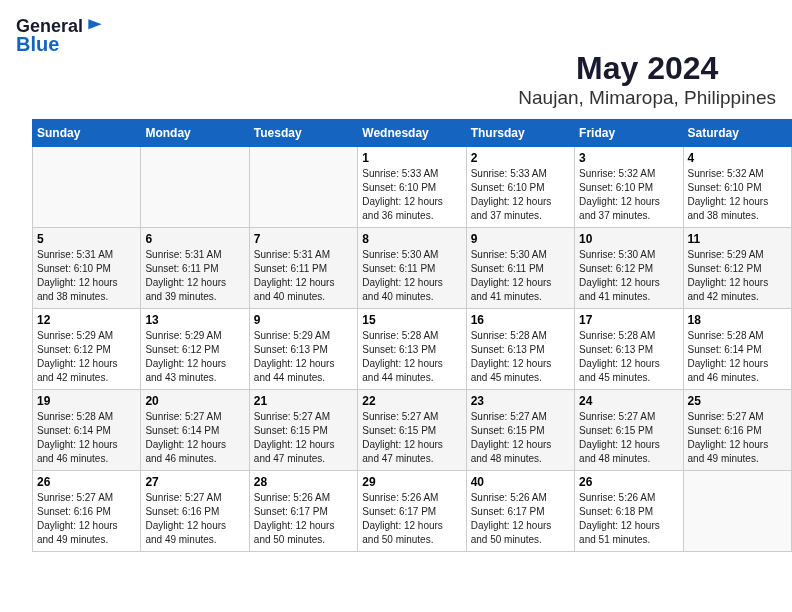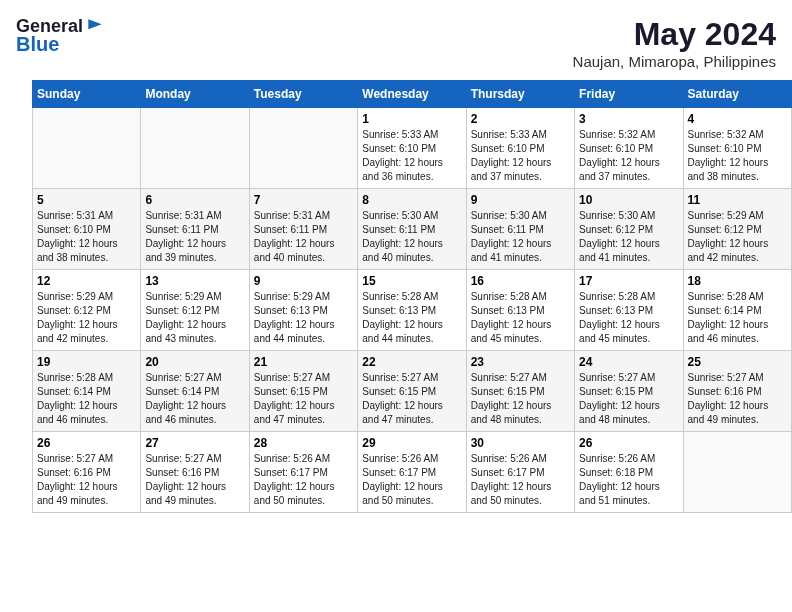--- a/index.html
+++ b/index.html
@@ -21,29 +21,30 @@
       align-items: center;
     }
     .logo-general { color: #1a1a2e; }
     .logo-blue { color: #1565c0; }
     .logo-icon {
       width: 20px;
       height: 20px;
       margin-left: 2px;
     }
     .title-area {
-      text-align: right;
+      text-align: center;
+      margin-top: 34px;
     }
     .main-title {
       font-size: 32px;
       font-weight: bold;
       color: #1a1a2e;
     }
     .sub-title {
-      font-size: 15px;
+      font-size: 19px;
       color: #333;
     }
     table {
       width: 100%;
       border-collapse: collapse;
       font-size: 11px;
       margin-left: 16px;
     }
     thead tr th {
       background-color: #1565c0;
@@ -322,21 +323,21 @@
 and 50 minutes.</div>
         </td>
         <td>
           <span class="day-number">29</span>
           <div class="day-info" style="white-space: pre-line;">Sunrise: 5:26 AM
 Sunset: 6:17 PM
 Daylight: 12 hours
 and 50 minutes.</div>
         </td>
         <td>
-          <span class="day-number">30</span>
+          <span class="day-number">40</span>
           <div class="day-info" style="white-space: pre-line;">Sunrise: 5:26 AM
 Sunset: 6:17 PM
 Daylight: 12 hours
 and 50 minutes.</div>
         </td>
         <td>
           <span class="day-number">26</span>
           <div class="day-info" style="white-space: pre-line;">Sunrise: 5:26 AM
 Sunset: 6:18 PM
 Daylight: 12 hours

